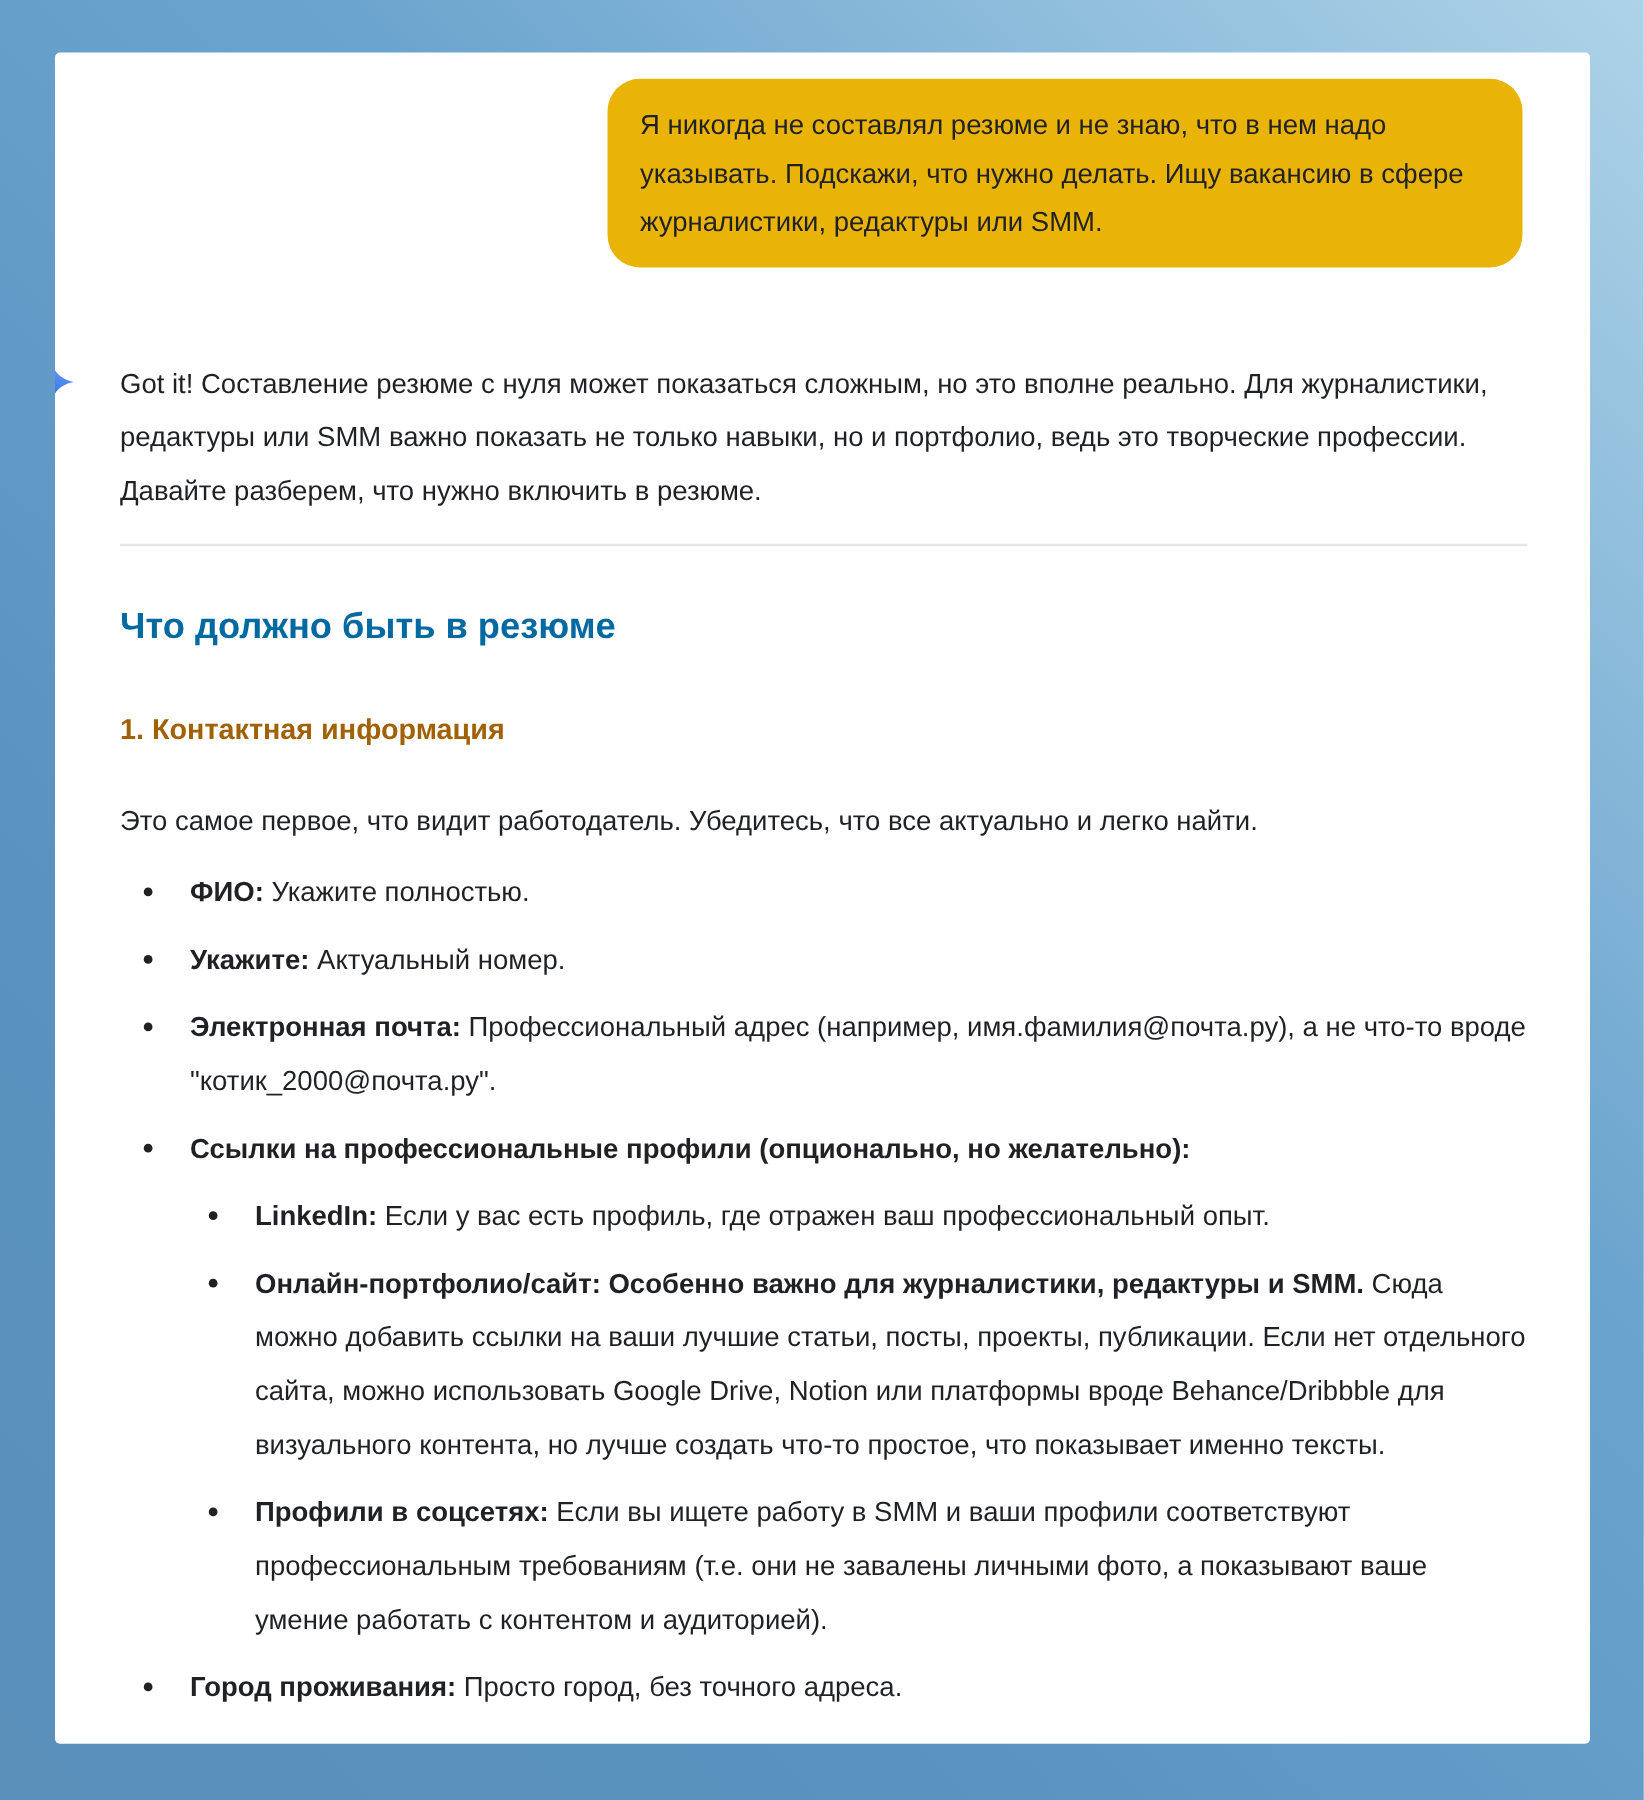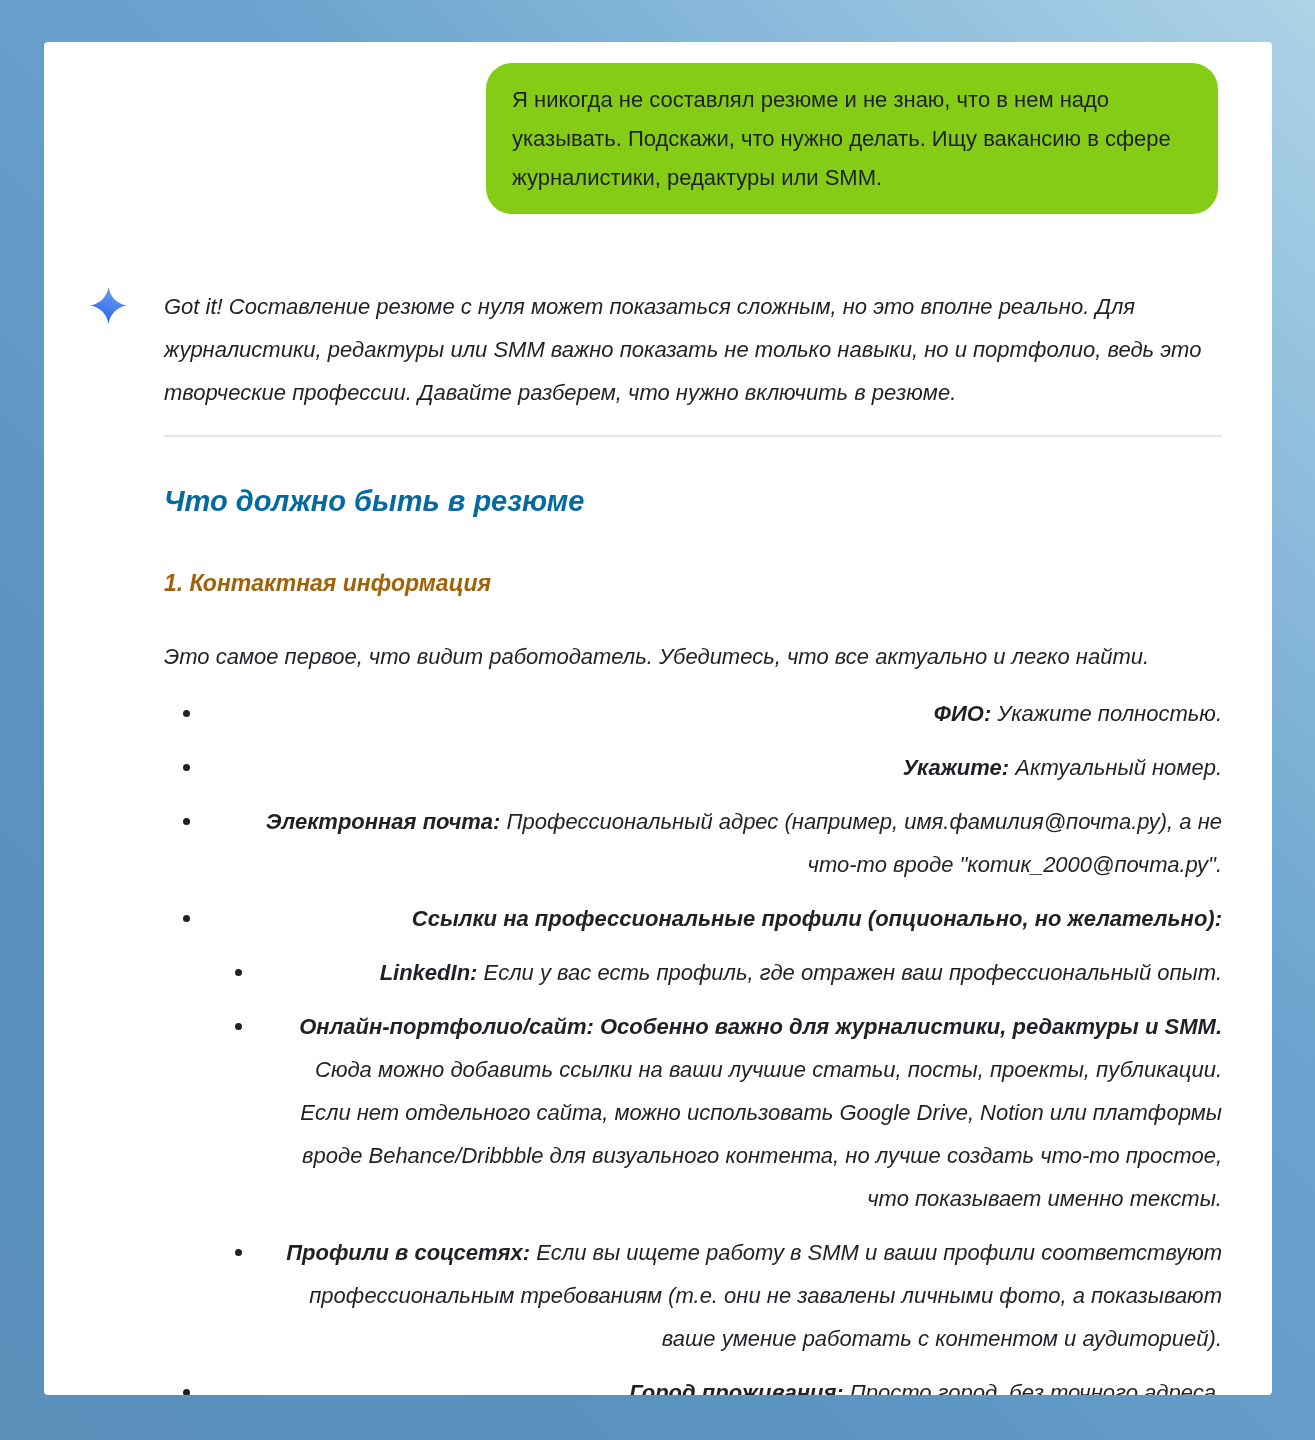--- a/index.html
+++ b/index.html
@@ -27,36 +27,35 @@
   }
   
   .user-row {
     display: flex;
     justify-content: flex-end;
     margin: 21px 54px 0 0;
   }
   .user-bubble {
     max-width: 732px;
     box-sizing: border-box;
-    background: #84cc16;
+    background: #eab308;
     border-radius: 26px;
     padding: 17px 26px;
   }
   .user-bubble p {
     margin: 0;
     font-size: 22px;
     line-height: 39px;
     color: #1f2125;
   }
   
   .assistant {
     position: relative;
-    margin: 71px 50px 0 120px;
+    margin: 71px 50px 0 52px;
     color: #1f2125;
-    font-style: italic;
   }
   .sparkle {
     position: absolute;
     left: -74px;
     top: 2px;
     width: 37px;
     height: 37px;
   }
   .intro {
     margin: 0;
@@ -84,21 +83,20 @@
   }
   p.lead {
     margin: 37px 0 0;
     font-size: 22px;
     line-height: 43px;
   }
   ul.bullets {
     list-style: none;
     margin: 14px 0 0;
     padding: 0;
-    text-align: right;
   }
   ul.bullets li {
     position: relative;
     padding-left: 56px;
     font-size: 22px;
     line-height: 43px;
   }
   ul.bullets li + li { margin-top: 11px; }
   ul.bullets li::before {
     content: "";

